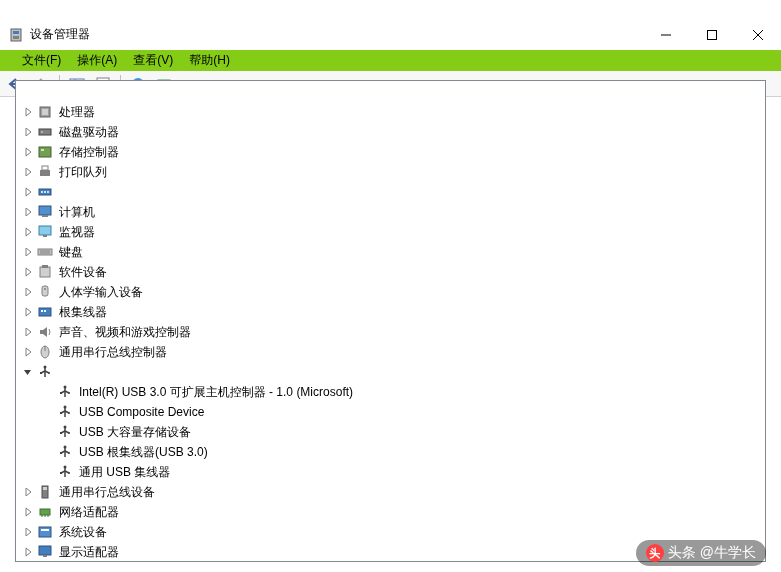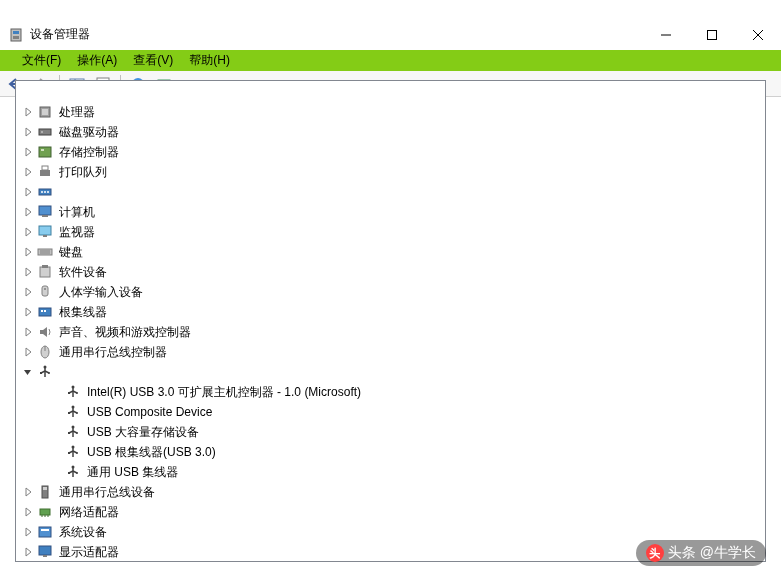--- a/index.html
+++ b/index.html
@@ -21,21 +21,21 @@
     .content-border { position: absolute; left: 15px; right: 15px; top: 80px; bottom: 10px; border: 1px solid #828790; background: #fff; }
     .tree { position: absolute; inset: 1px; overflow-y: scroll; margin-top: 20px; }
     .tree ul { list-style: none; }
     .tree li { position: relative; }
     .row { display: flex; align-items: center; height: 20px; white-space: nowrap; }
     .arrow { width: 14px; height: 14px; display: inline-flex; align-items: center; justify-content: center; margin-right: 2px; flex-shrink: 0; }
     .dev-icon { width: 16px; height: 16px; margin-right: 4px; display: inline-flex; align-items: center; justify-content: center; flex-shrink: 0; }
     .label { padding: 1px 2px; }
     .label.selected { background: #cce8ff; border: 1px dotted #99ccff; padding: 0 1px; }
     .indent-1 { padding-left: 4px; }
-    .indent-2 { padding-left: 32px; }
+    .indent-2 { padding-left: 24px; }
     
     ::-webkit-scrollbar { width: 17px; }
     ::-webkit-scrollbar-track { background: #f0f0f0; }
     ::-webkit-scrollbar-thumb { background: #cdcdcd; border: 1px solid #b0b0b0; }
     ::-webkit-scrollbar-button { height: 17px; background: #f0f0f0; }
     
     .watermark { position: absolute; right: 15px; bottom: 6px; font-size: 14px; color: #fff; background: rgba(0,0,0,0.4); padding: 4px 10px; border-radius: 14px; display: flex; align-items: center; gap: 4px; z-index: 10; }
     .watermark-icon { width: 18px; height: 18px; background: #ff4040; border-radius: 50%; display: inline-flex; align-items: center; justify-content: center; color: #fff; font-size: 11px; font-weight: bold; }
   </style>
 </head>

